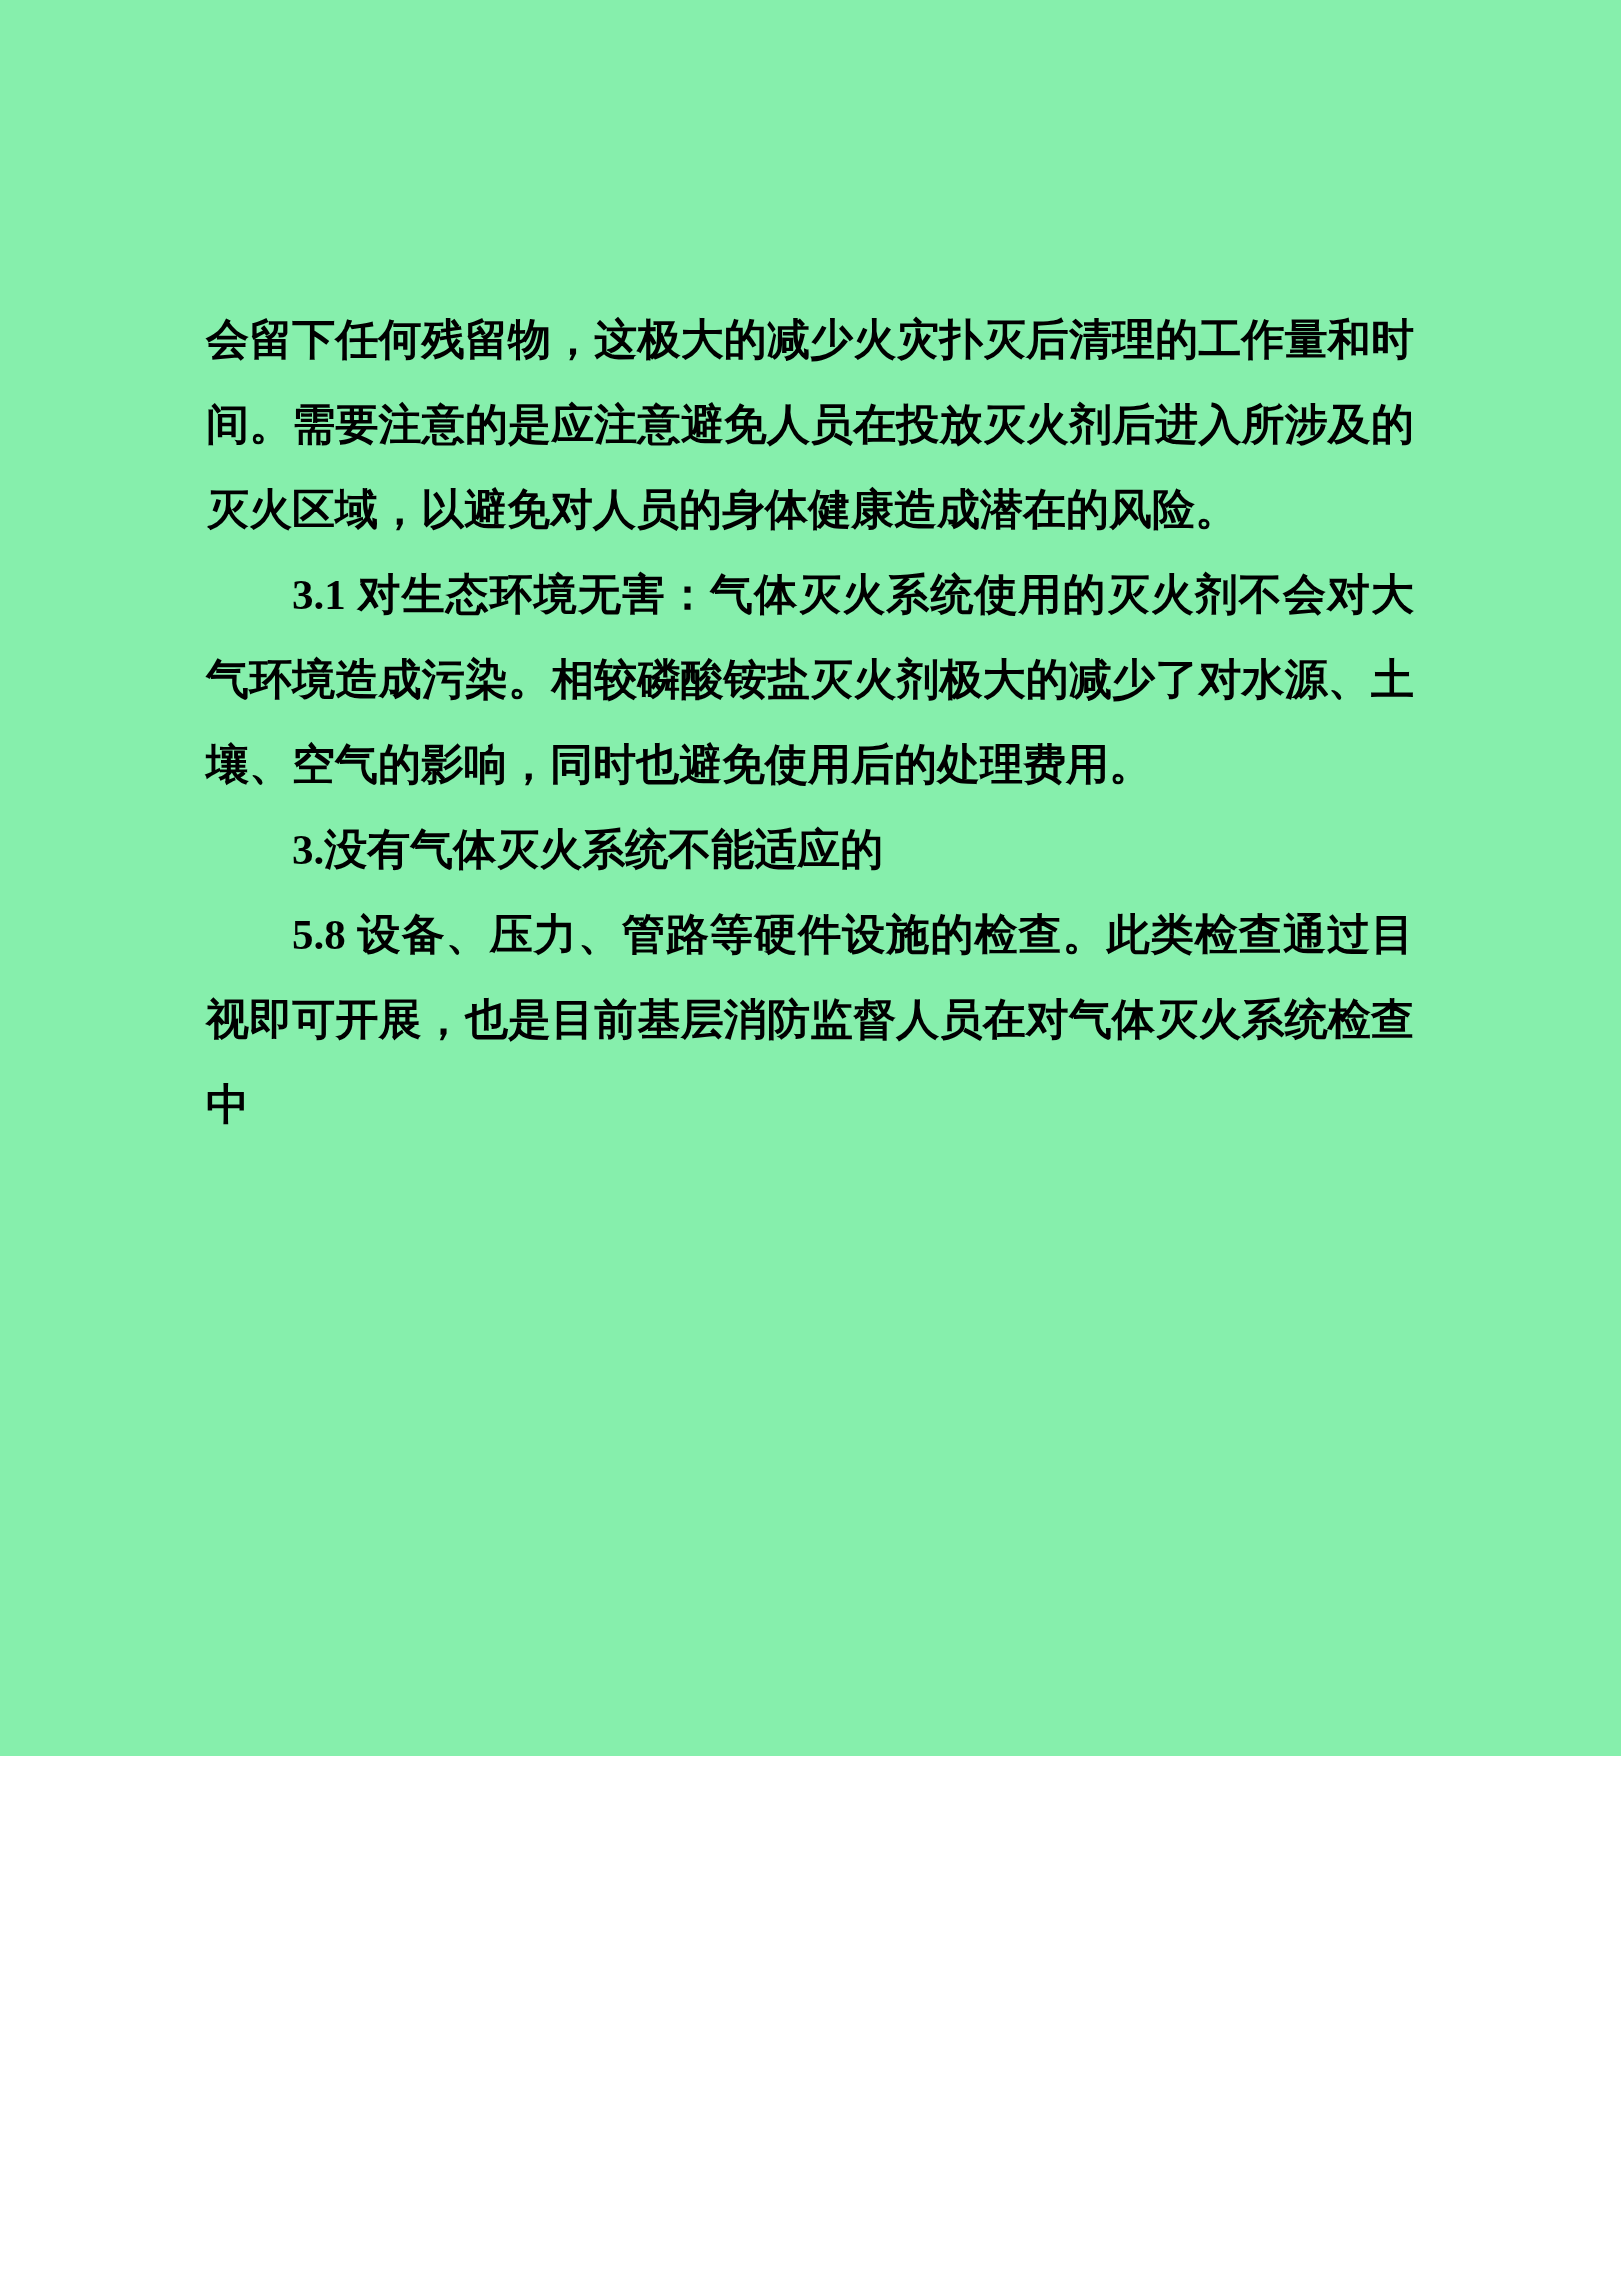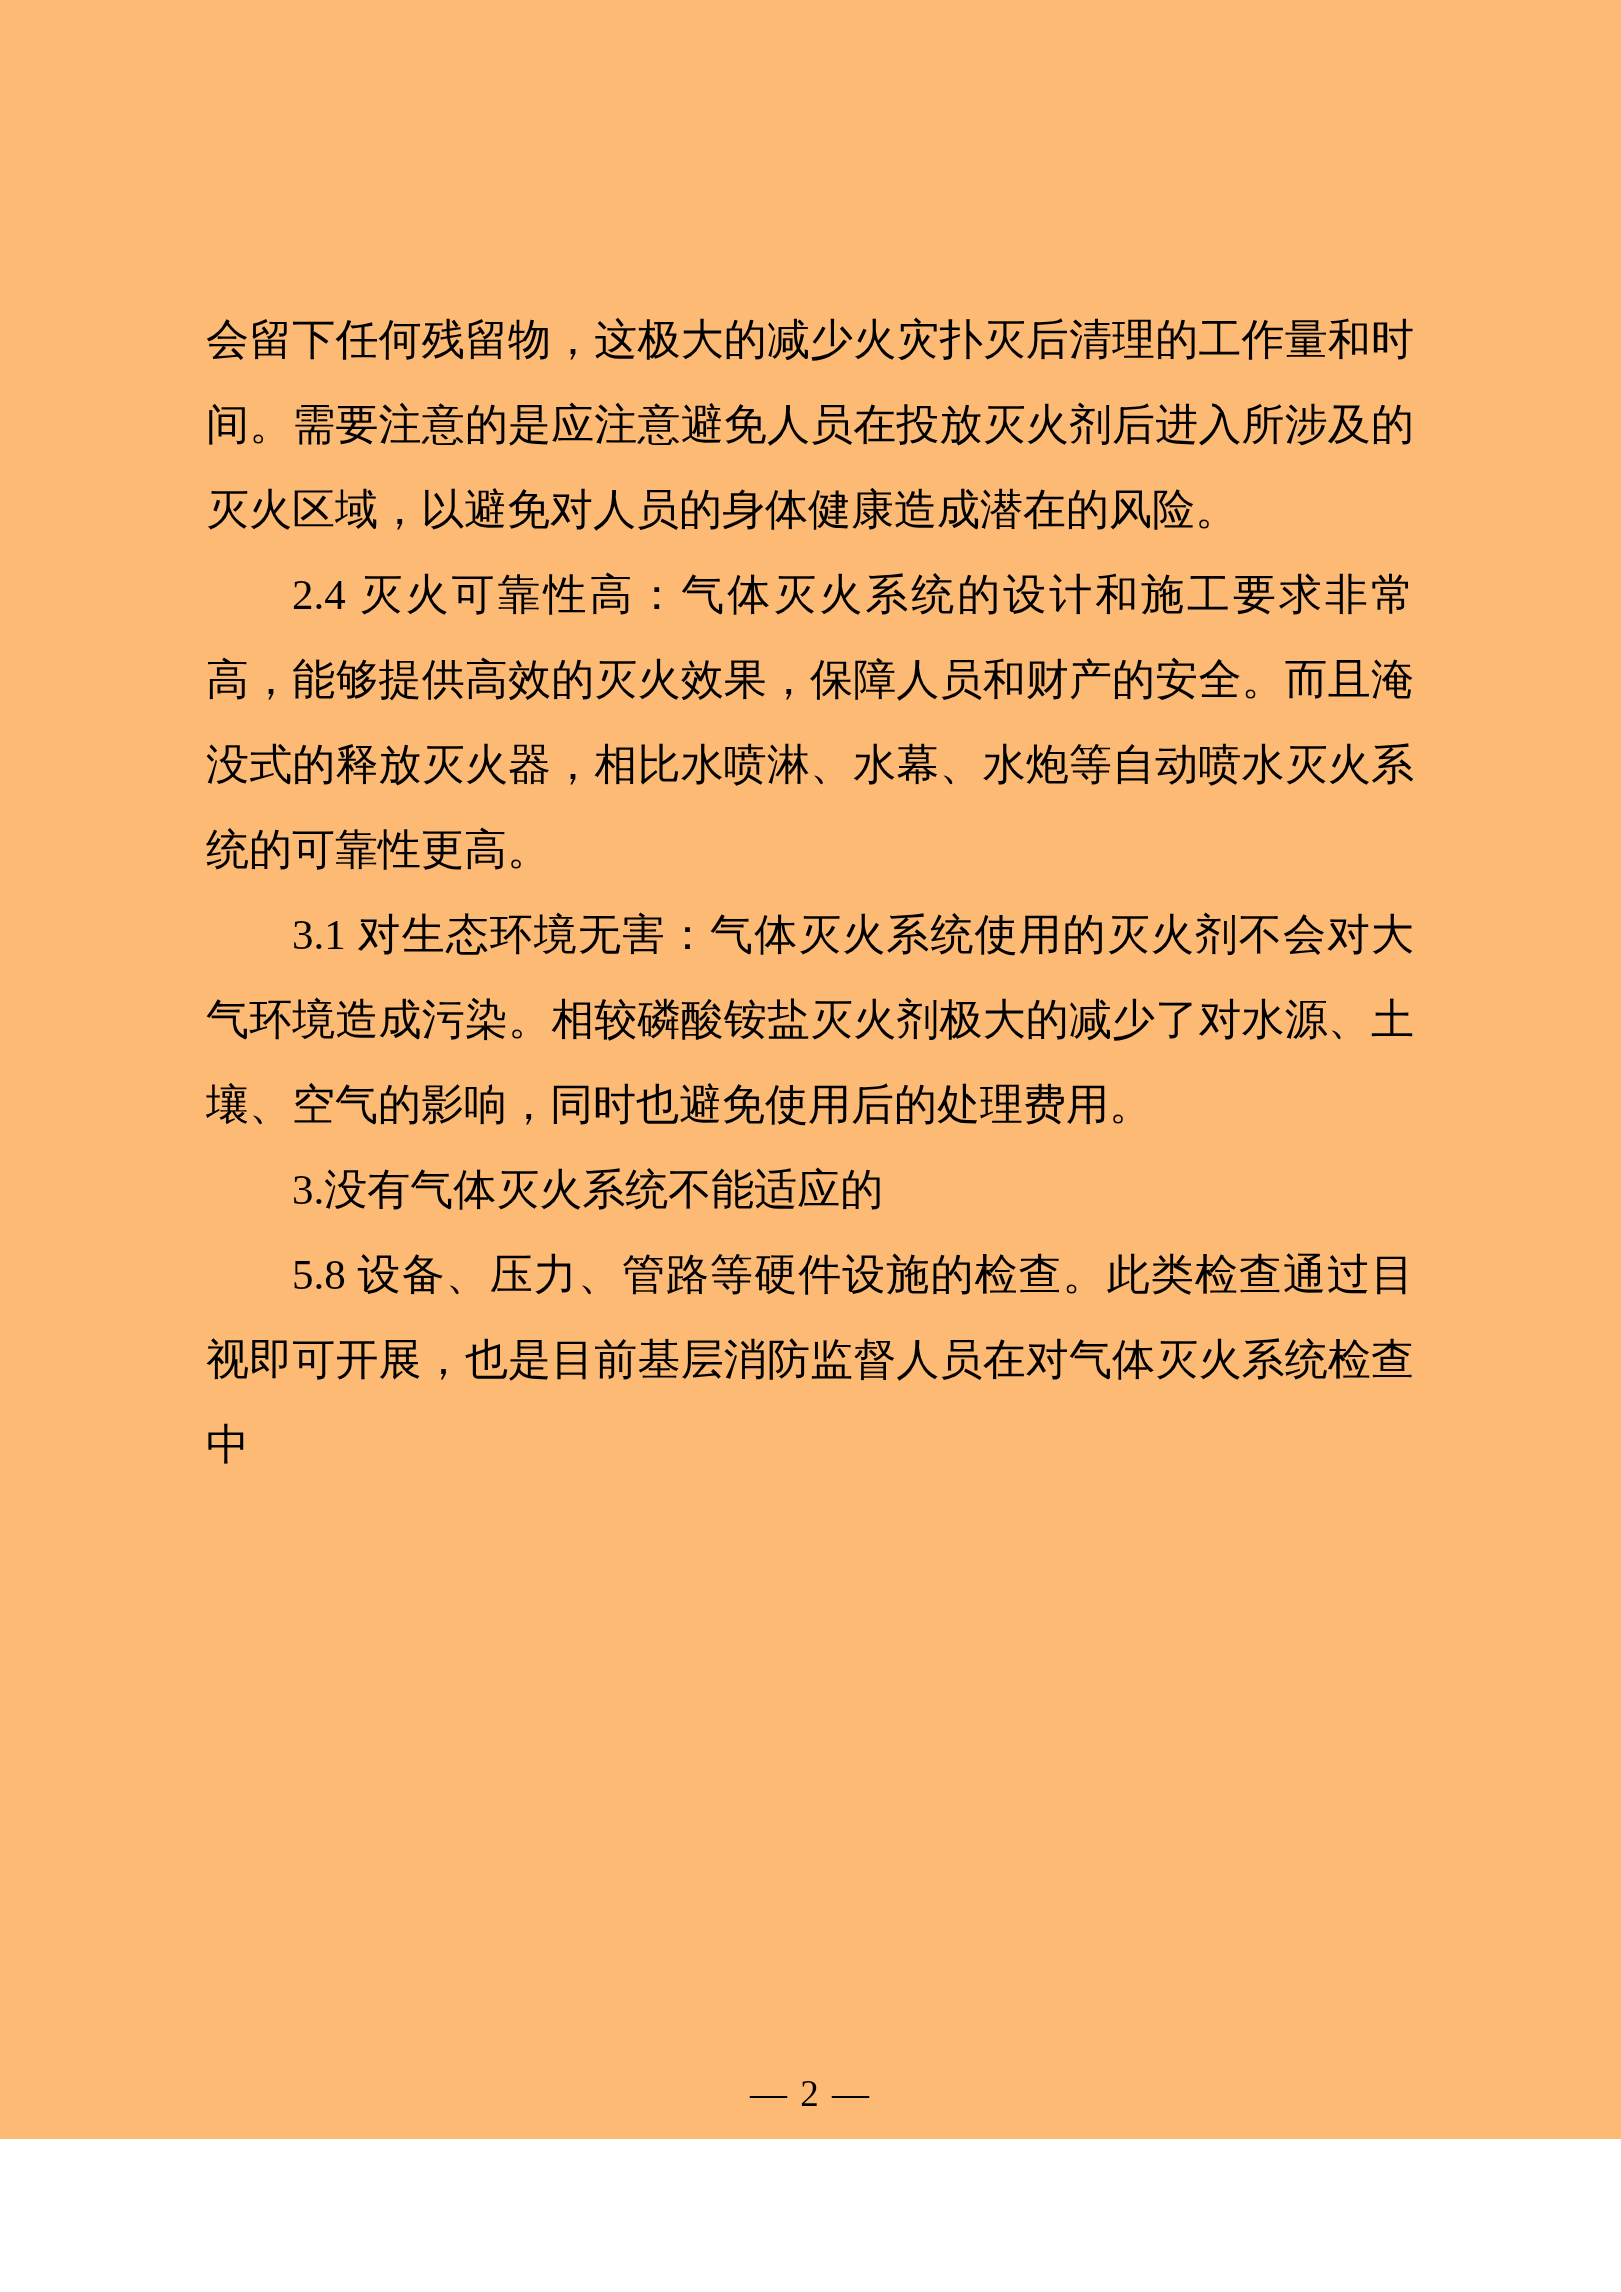--- a/index.html
+++ b/index.html
@@ -3,25 +3,26 @@
 <meta charset="utf-8">
 <style>
   html, body {
     margin: 0;
     padding: 0;
     background: #ffffff;
   }
   .page {
     position: relative;
     width: 1621px;
-    height: 2139px;
-    background: #fdba74;
+    height: 1756px;
+    background: #86efac;
     overflow: hidden;
     font-family: "Liberation Sans", sans-serif;
     color: #000000;
+    font-weight: bold;
   }
   .content {
     position: absolute;
     left: 206px;
     top: 297px;
     width: 1208px;
   }
   .para {
     margin: 0;
     padding: 0;
@@ -53,21 +54,20 @@
 </style>
 </head>
 <body>
 
 <div class="page">
   <div class="content">
 
     <p class="para"><span>会留下任何残留物，这极大的减少火灾扑灭后清理的工作量和时间。需要注意的是应注意避免人员在投放灭火剂后进入所涉及的灭火区域，以避免对人员的身体健康造成潜在的风险。</span></p>
 
 
-    <p class="para indent"><span class="pnum">2.4 </span><span>灭火可靠性高：气体灭火系统的设计和施工要求非常高，能够提供高效的灭火效果，保障人员和财产的安全。而且淹没式的释放灭火器，相比水喷淋、水幕、水炮等自动喷水灭火系统的可靠性更高。</span></p>
 
 
     <p class="para indent"><span class="pnum">3.1 </span><span>对生态环境无害：气体灭火系统使用的灭火剂不会对大气环境造成污染。相较磷酸铵盐灭火剂极大的减少了对水源、土壤、空气的影响，同时也避免使用后的处理费用。</span></p>
 
     <p class="para indent"><span class="pnum">3.</span><span>没有气体灭火系统不能适应的</span></p>
 
     <p class="para indent"><span class="pnum">5.8 </span><span>设备、压力、管路等硬件设施的检查。此类检查通过目视即可开展，也是目前基层消防监督人员在对气体灭火系统检查中</span></p>
 
   </div>
 

